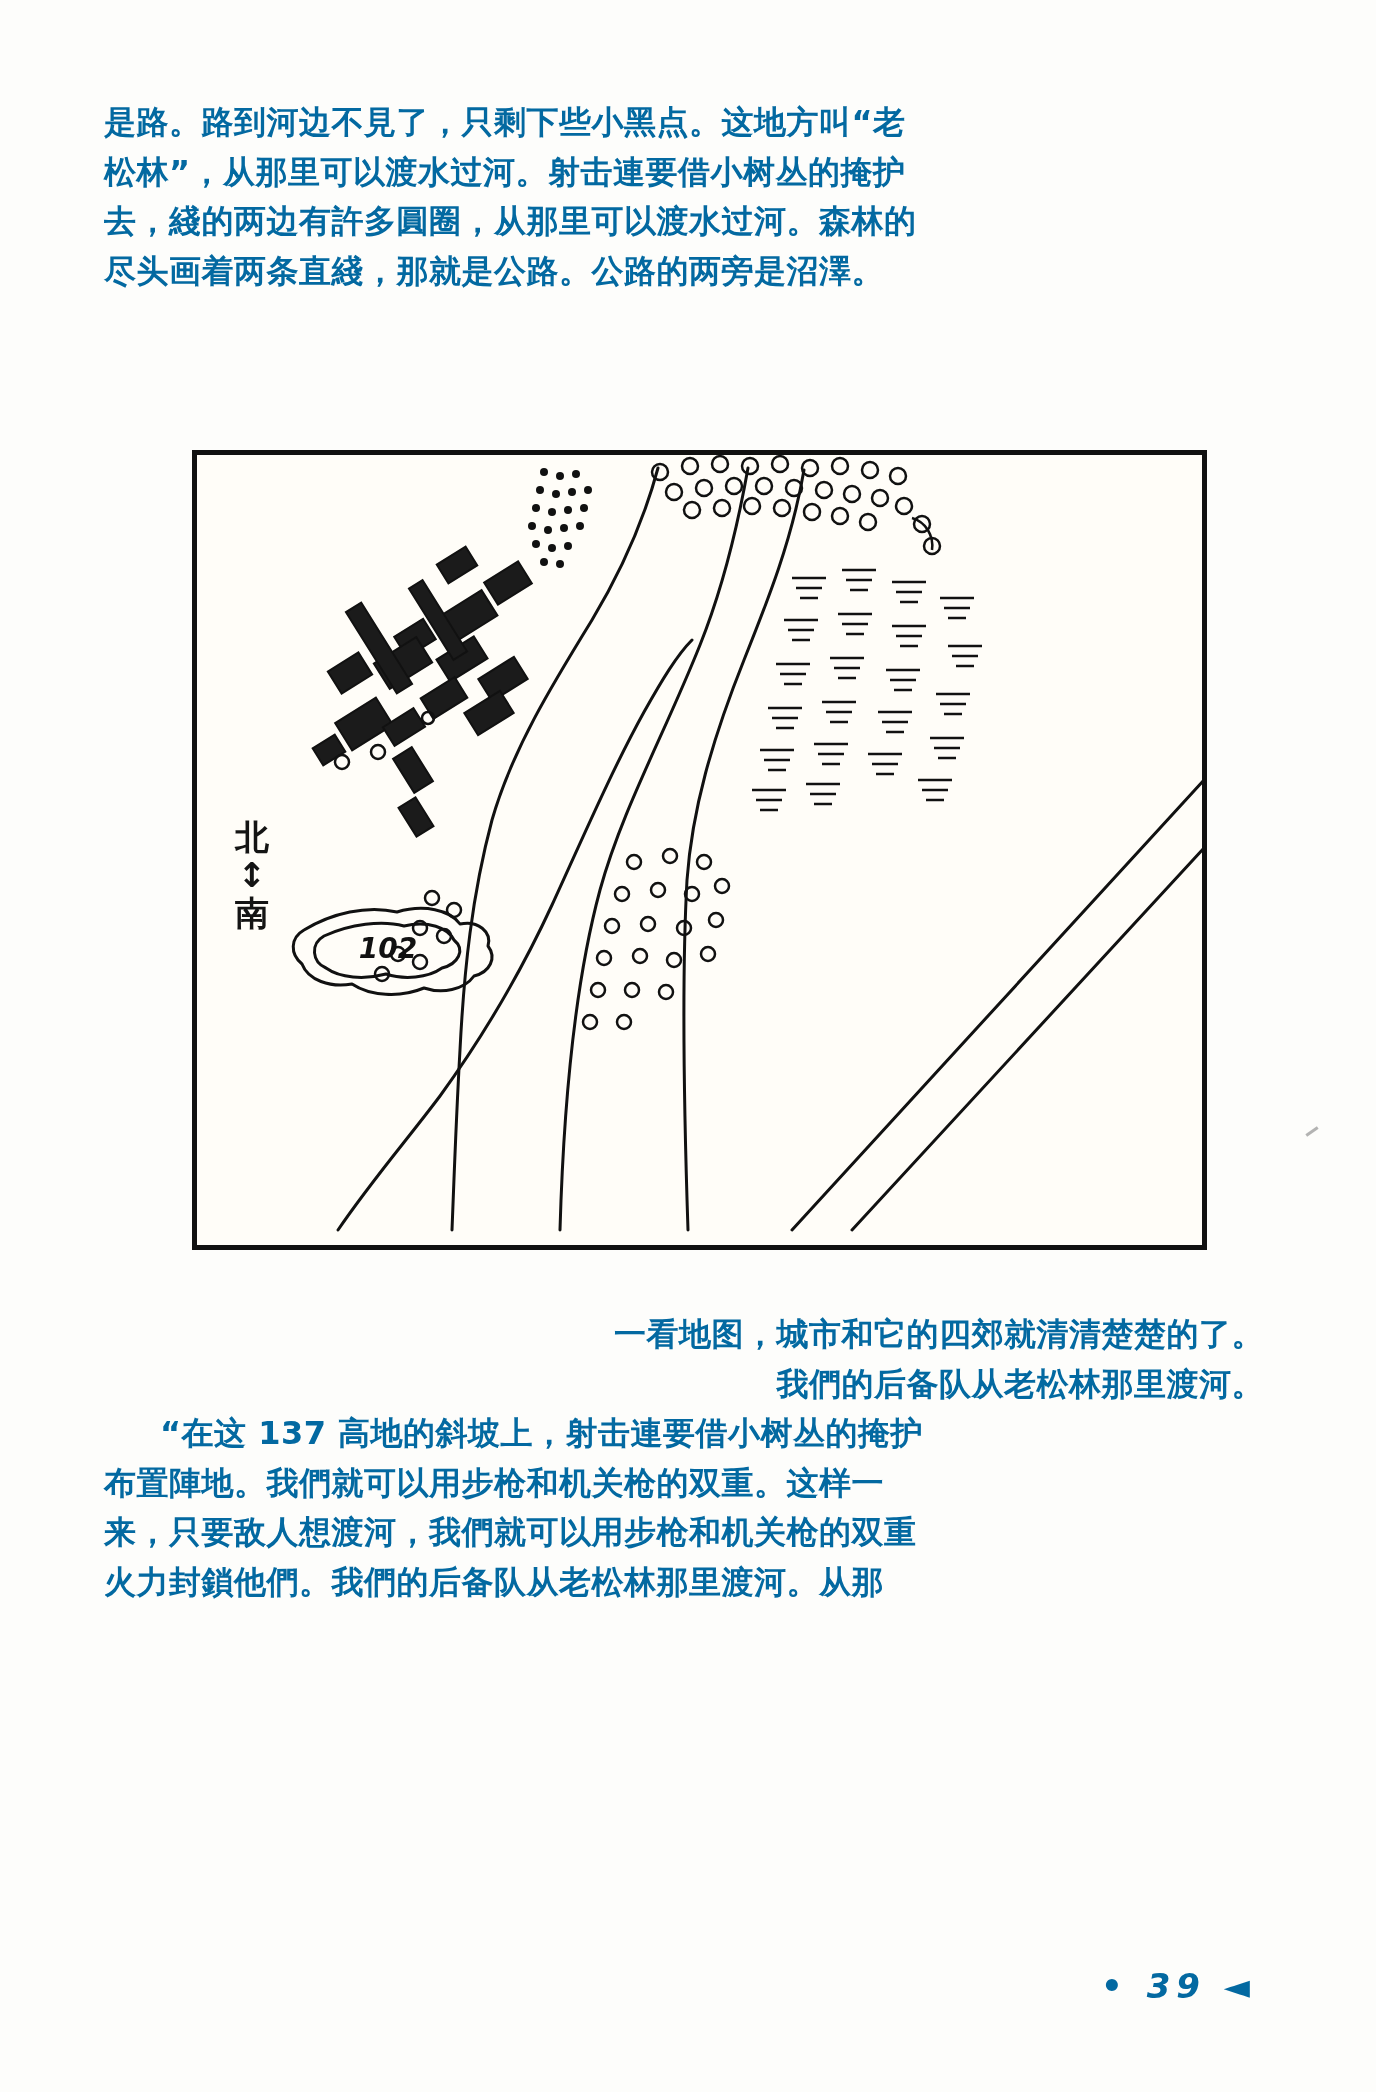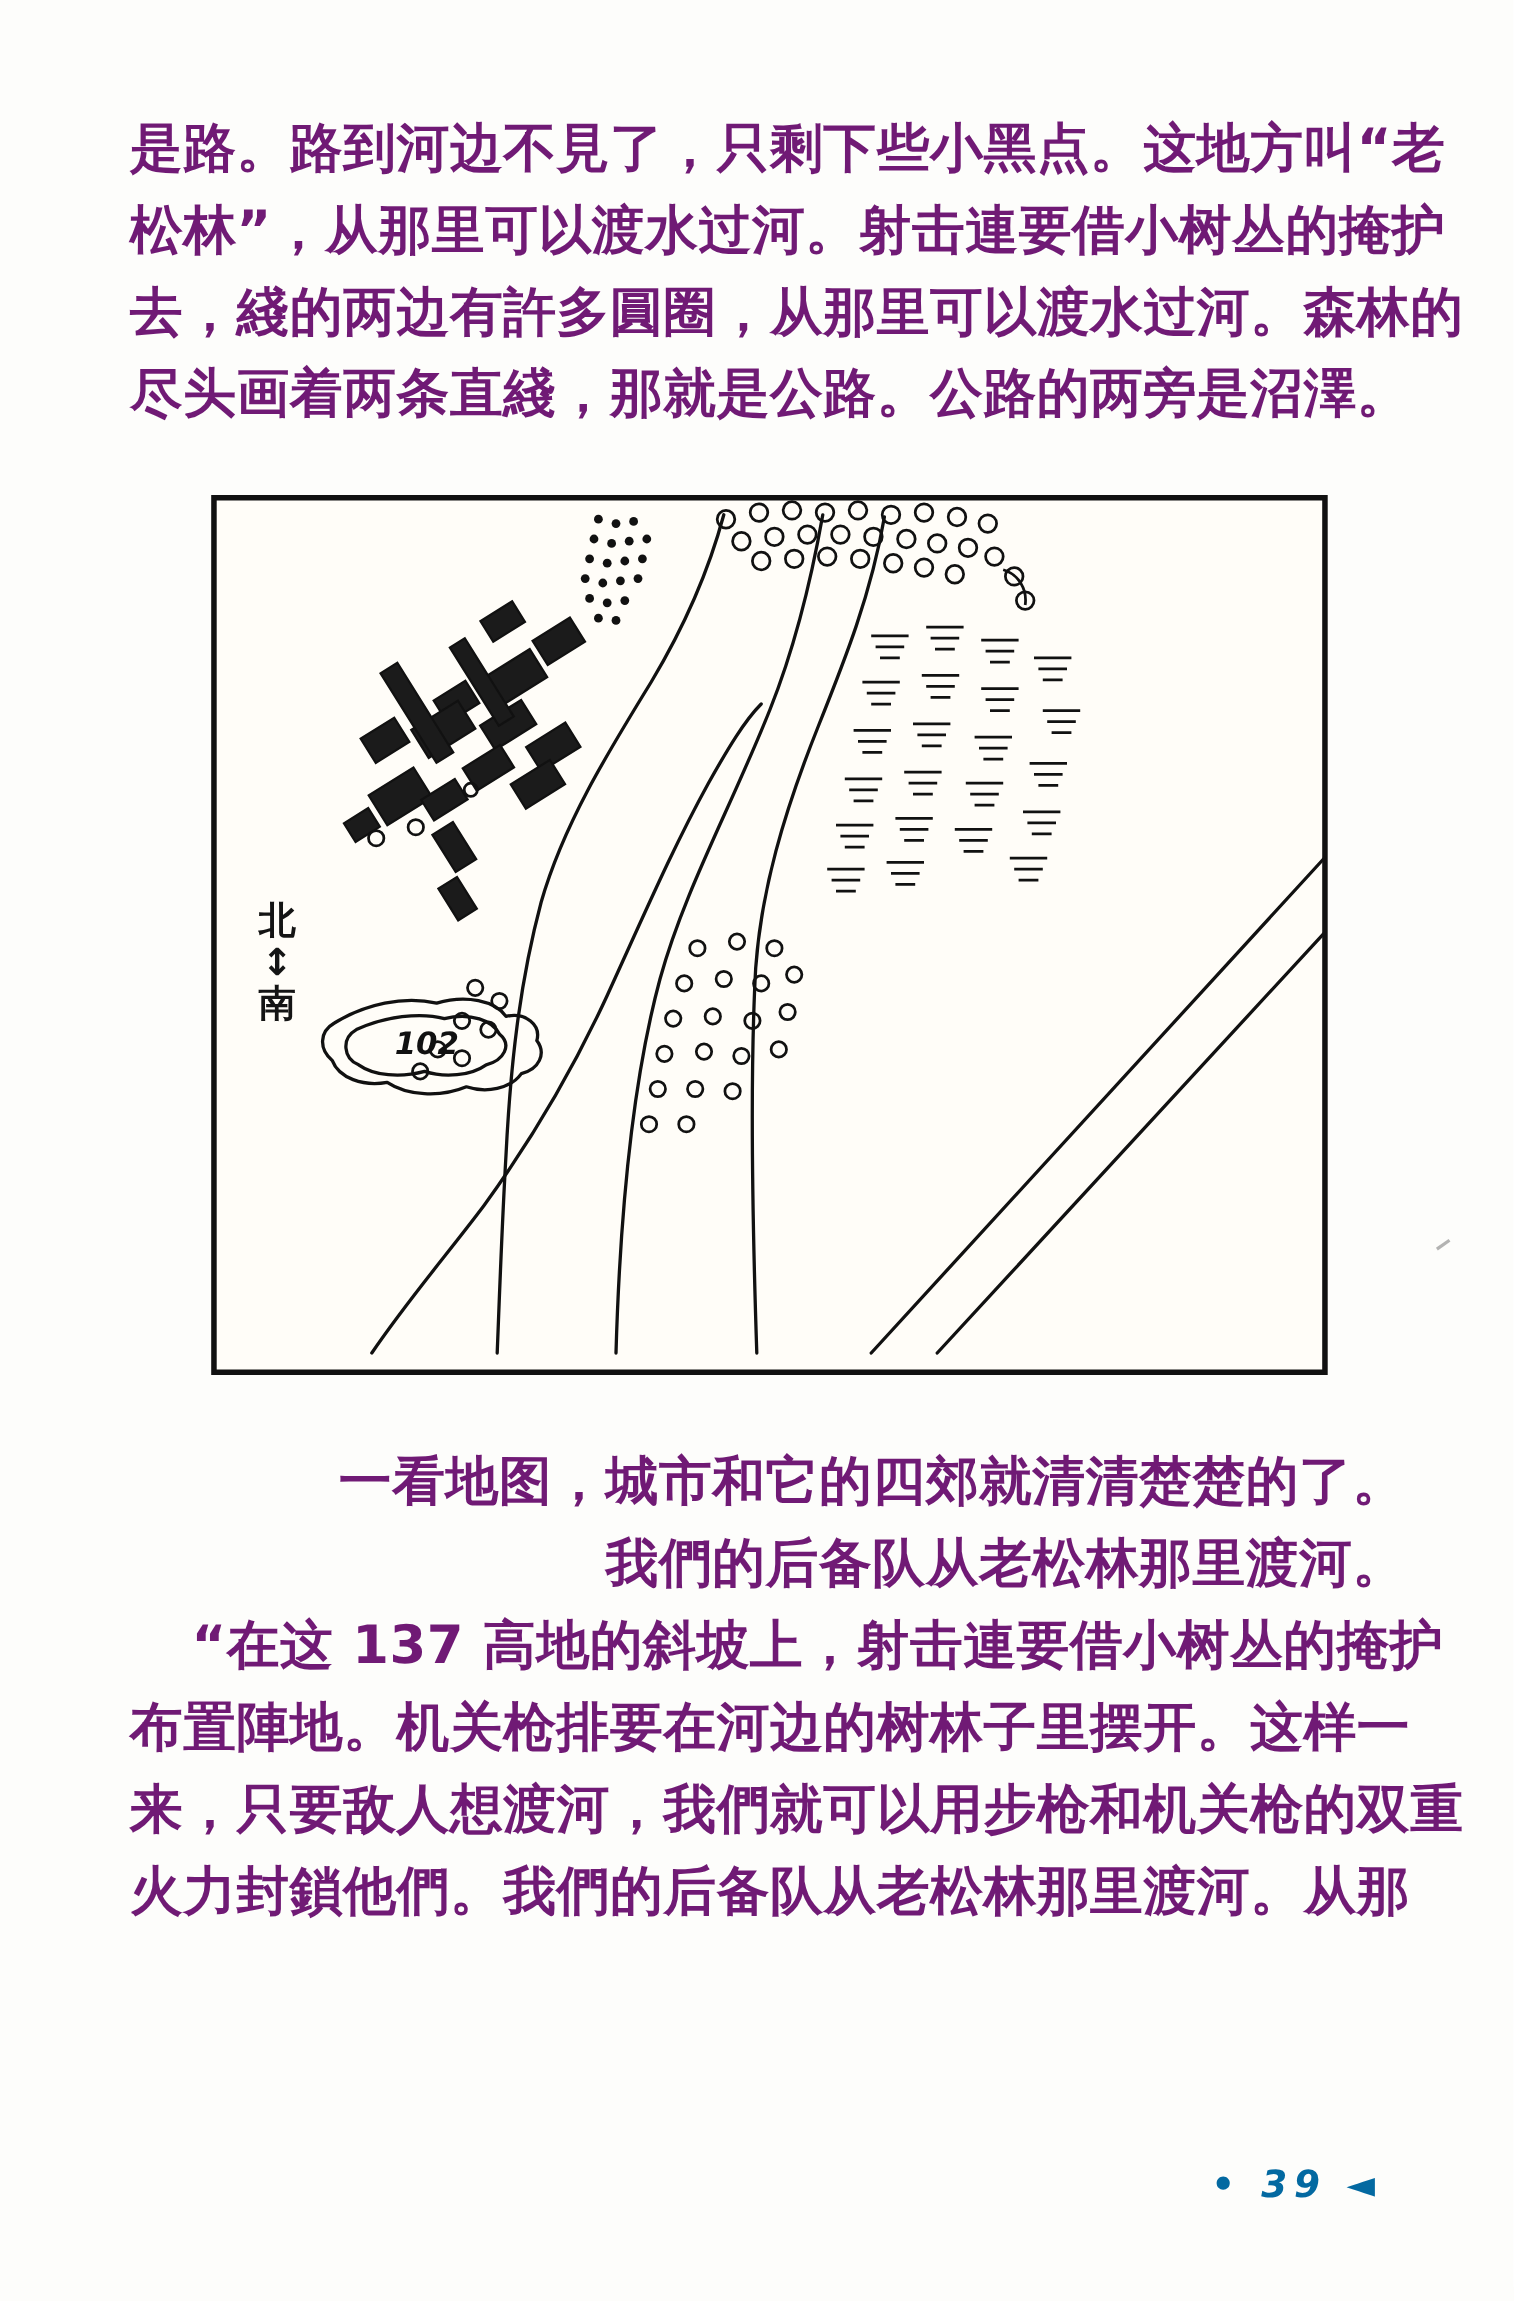--- a/index.html
+++ b/index.html
@@ -18,27 +18,27 @@
   .page {
     position: absolute;
     left: 0; top: 0;
     width: 1376px;
     height: 2092px;
     background: #fdfdfb;
   }
   
   .text-block {
     position: absolute;
-    left: 118px;
+    left: 104px;
     width: 1160px;
-    font-size: 48px;
+    font-size: 32px;
     line-height: 1.55;
     letter-spacing: 0.5px;
     font-weight: 700;
-    color: #701a75;
+    color: #0369a1;
   }
   .text-block .line {
     white-space: nowrap;
   }
   #para-top { top: 98px; }
   #para-bottom { top: 1310px; }
   .indent { padding-left: 54px; text-align: right; }
   .indent2 { padding-left: 56px; }
 
   
@@ -283,21 +283,21 @@
       <span>北</span>
       <span class="arrow">↕</span>
       <span>南</span>
     </div>
   </div>
 
   <div class="text-block" id="para-bottom">
     <div class="line indent">一看地图，城市和它的四郊就清清楚楚的了。</div>
     <div class="line indent">我們的后备队从老松林那里渡河。</div>
     <div class="line indent2">“在这 137 高地的斜坡上，射击連要借小树丛的掩护</div>
-    <div class="line">布置陣地。机关枪排要在河边的树林子里摆开。这样一</div>
+    <div class="line">布置陣地。我們就可以用步枪和机关枪的双重。这样一</div>
     <div class="line">来，只要敌人想渡河，我們就可以用步枪和机关枪的双重</div>
     <div class="line">火力封鎖他們。我們的后备队从老松林那里渡河。从那</div>
   </div>
 
   <div class="page-number">
     <span class="dot">•</span>
     <span>39</span>
     <span class="dot">◄</span>
   </div>
 

